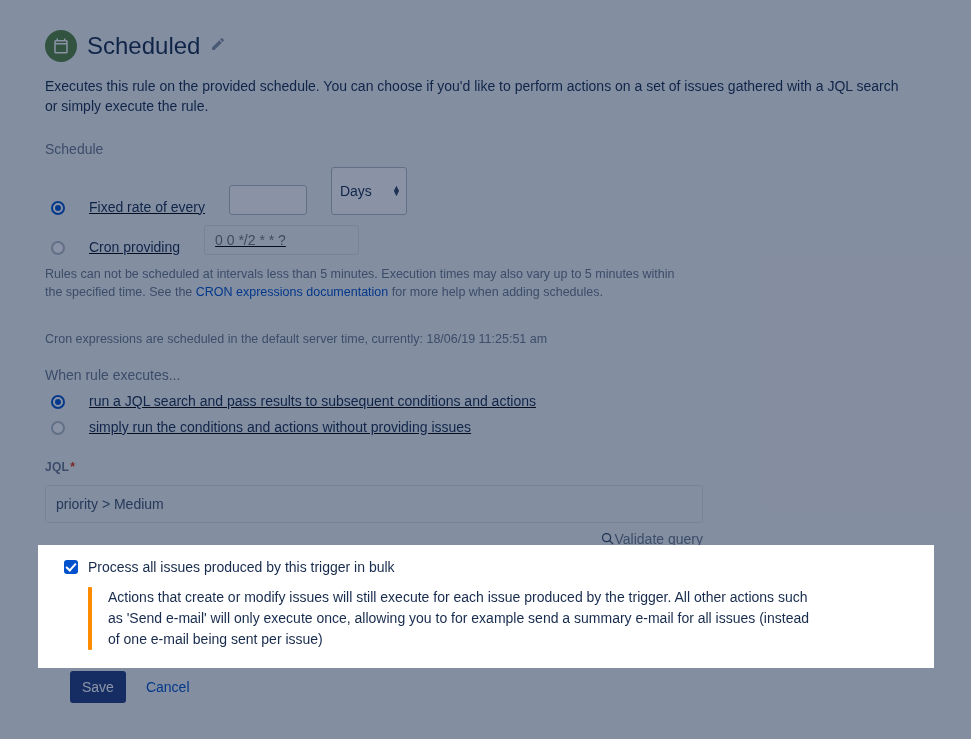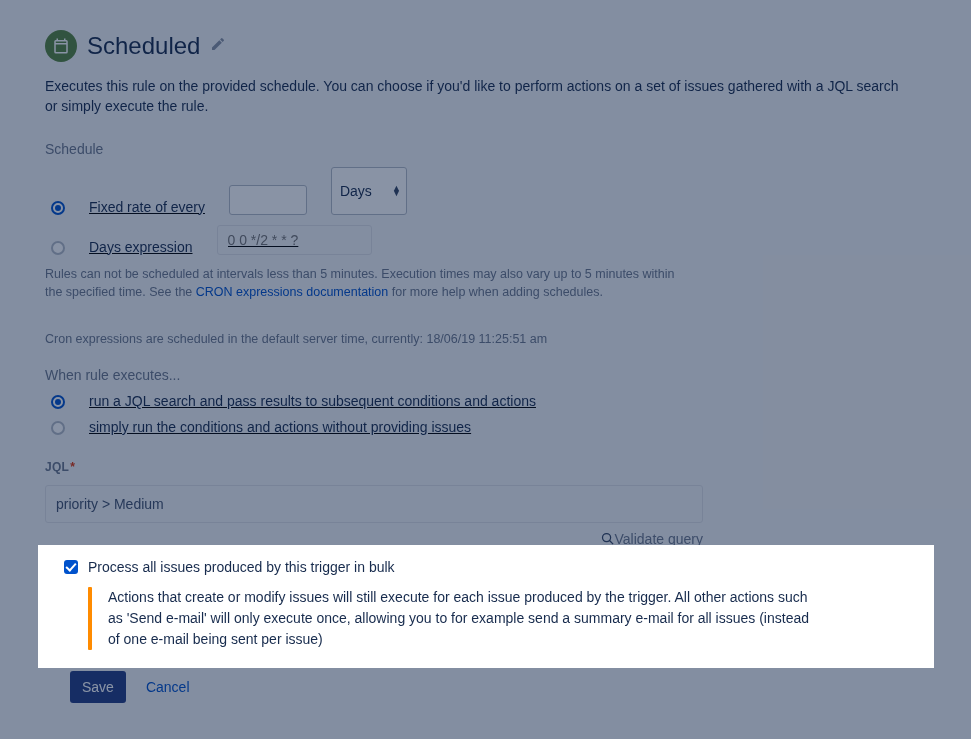--- a/index.html
+++ b/index.html
@@ -109,21 +109,21 @@
       <span class="select">Days</span>
       <span class="select-chevs">
           <span>▲</span>
           <span>▼</span>
         </span>
     </span>
   </div>
 
   <div class="radio-row">
     <span class="radio"></span>
-    <label>Days expression</label>
+    <label>Cron providing</label>
     <input class="cron-input" disabled="" placeholder="0 0 */2 * * ?" style="">
   </div>
 
   <p class="smallnote">
     <span>Rules can not be scheduled at intervals less than 5 minutes. Execution times may also vary up to 5 minutes within the specified time. See the </span><a href="#">CRON expressions documentation</a><span> for more help when adding schedules.</span>
   </p>
   <p class="smallnote" style="margin-top:28px;">Cron expressions are scheduled in the default server time, currently: 18/06/19 11:25:51 am</p>
 
   <div class="exec-section">
     <div class="section-label">When rule executes...</div>

